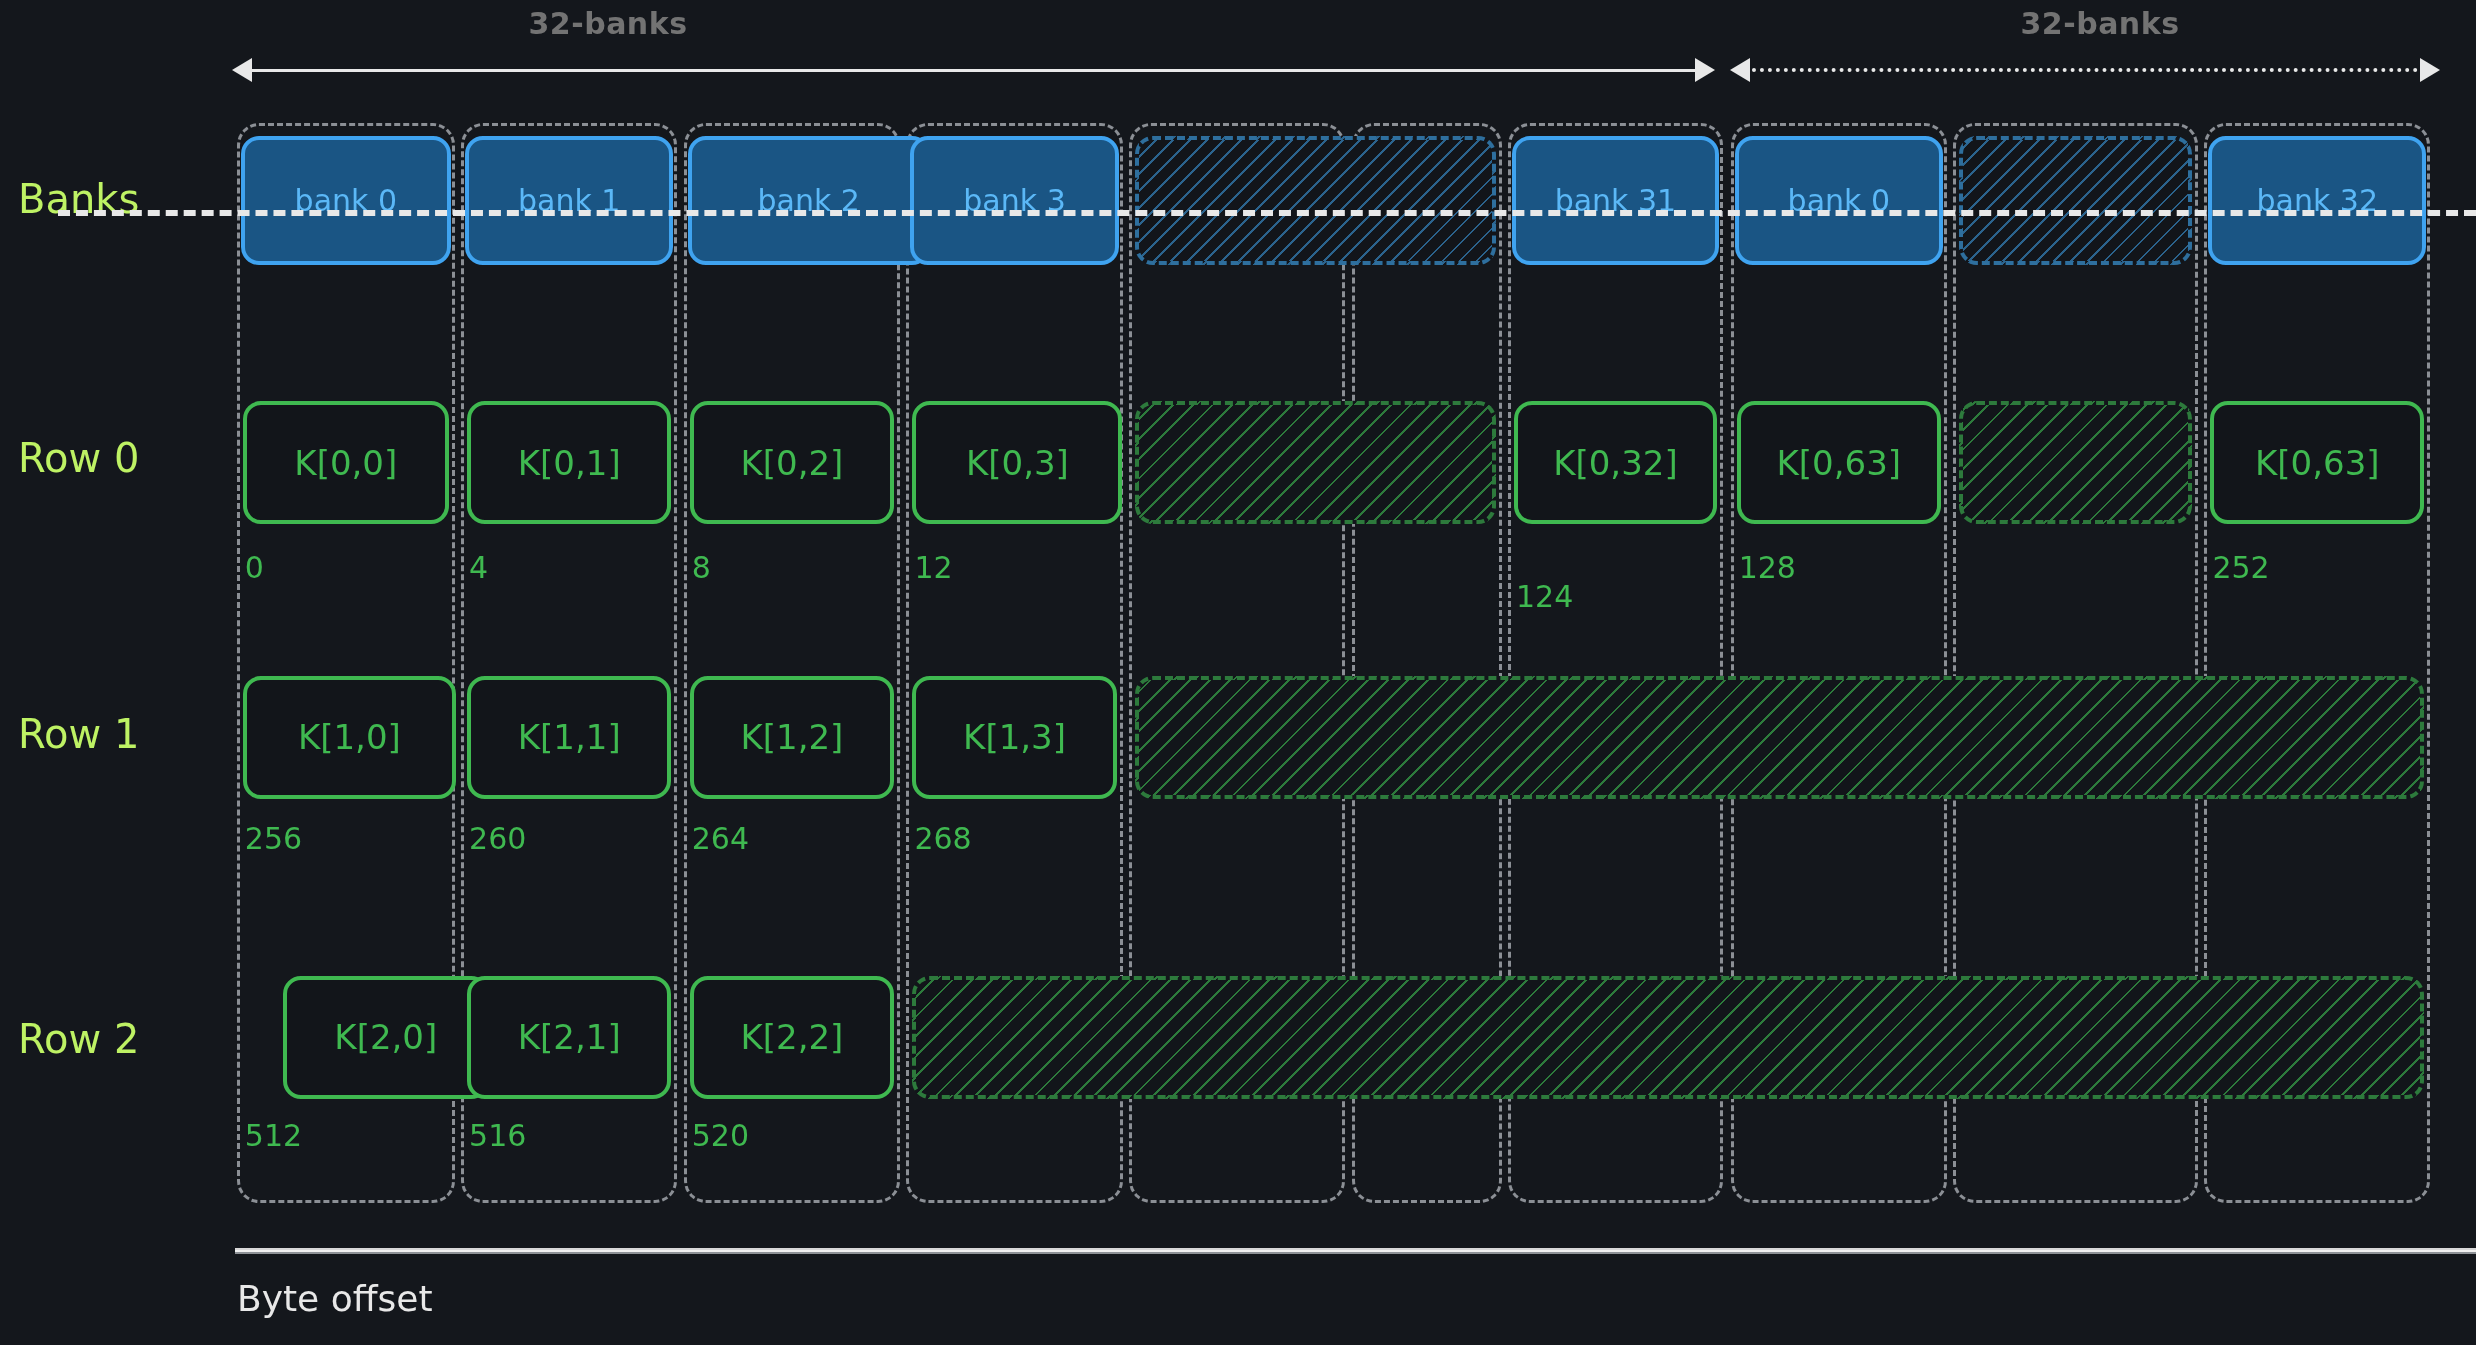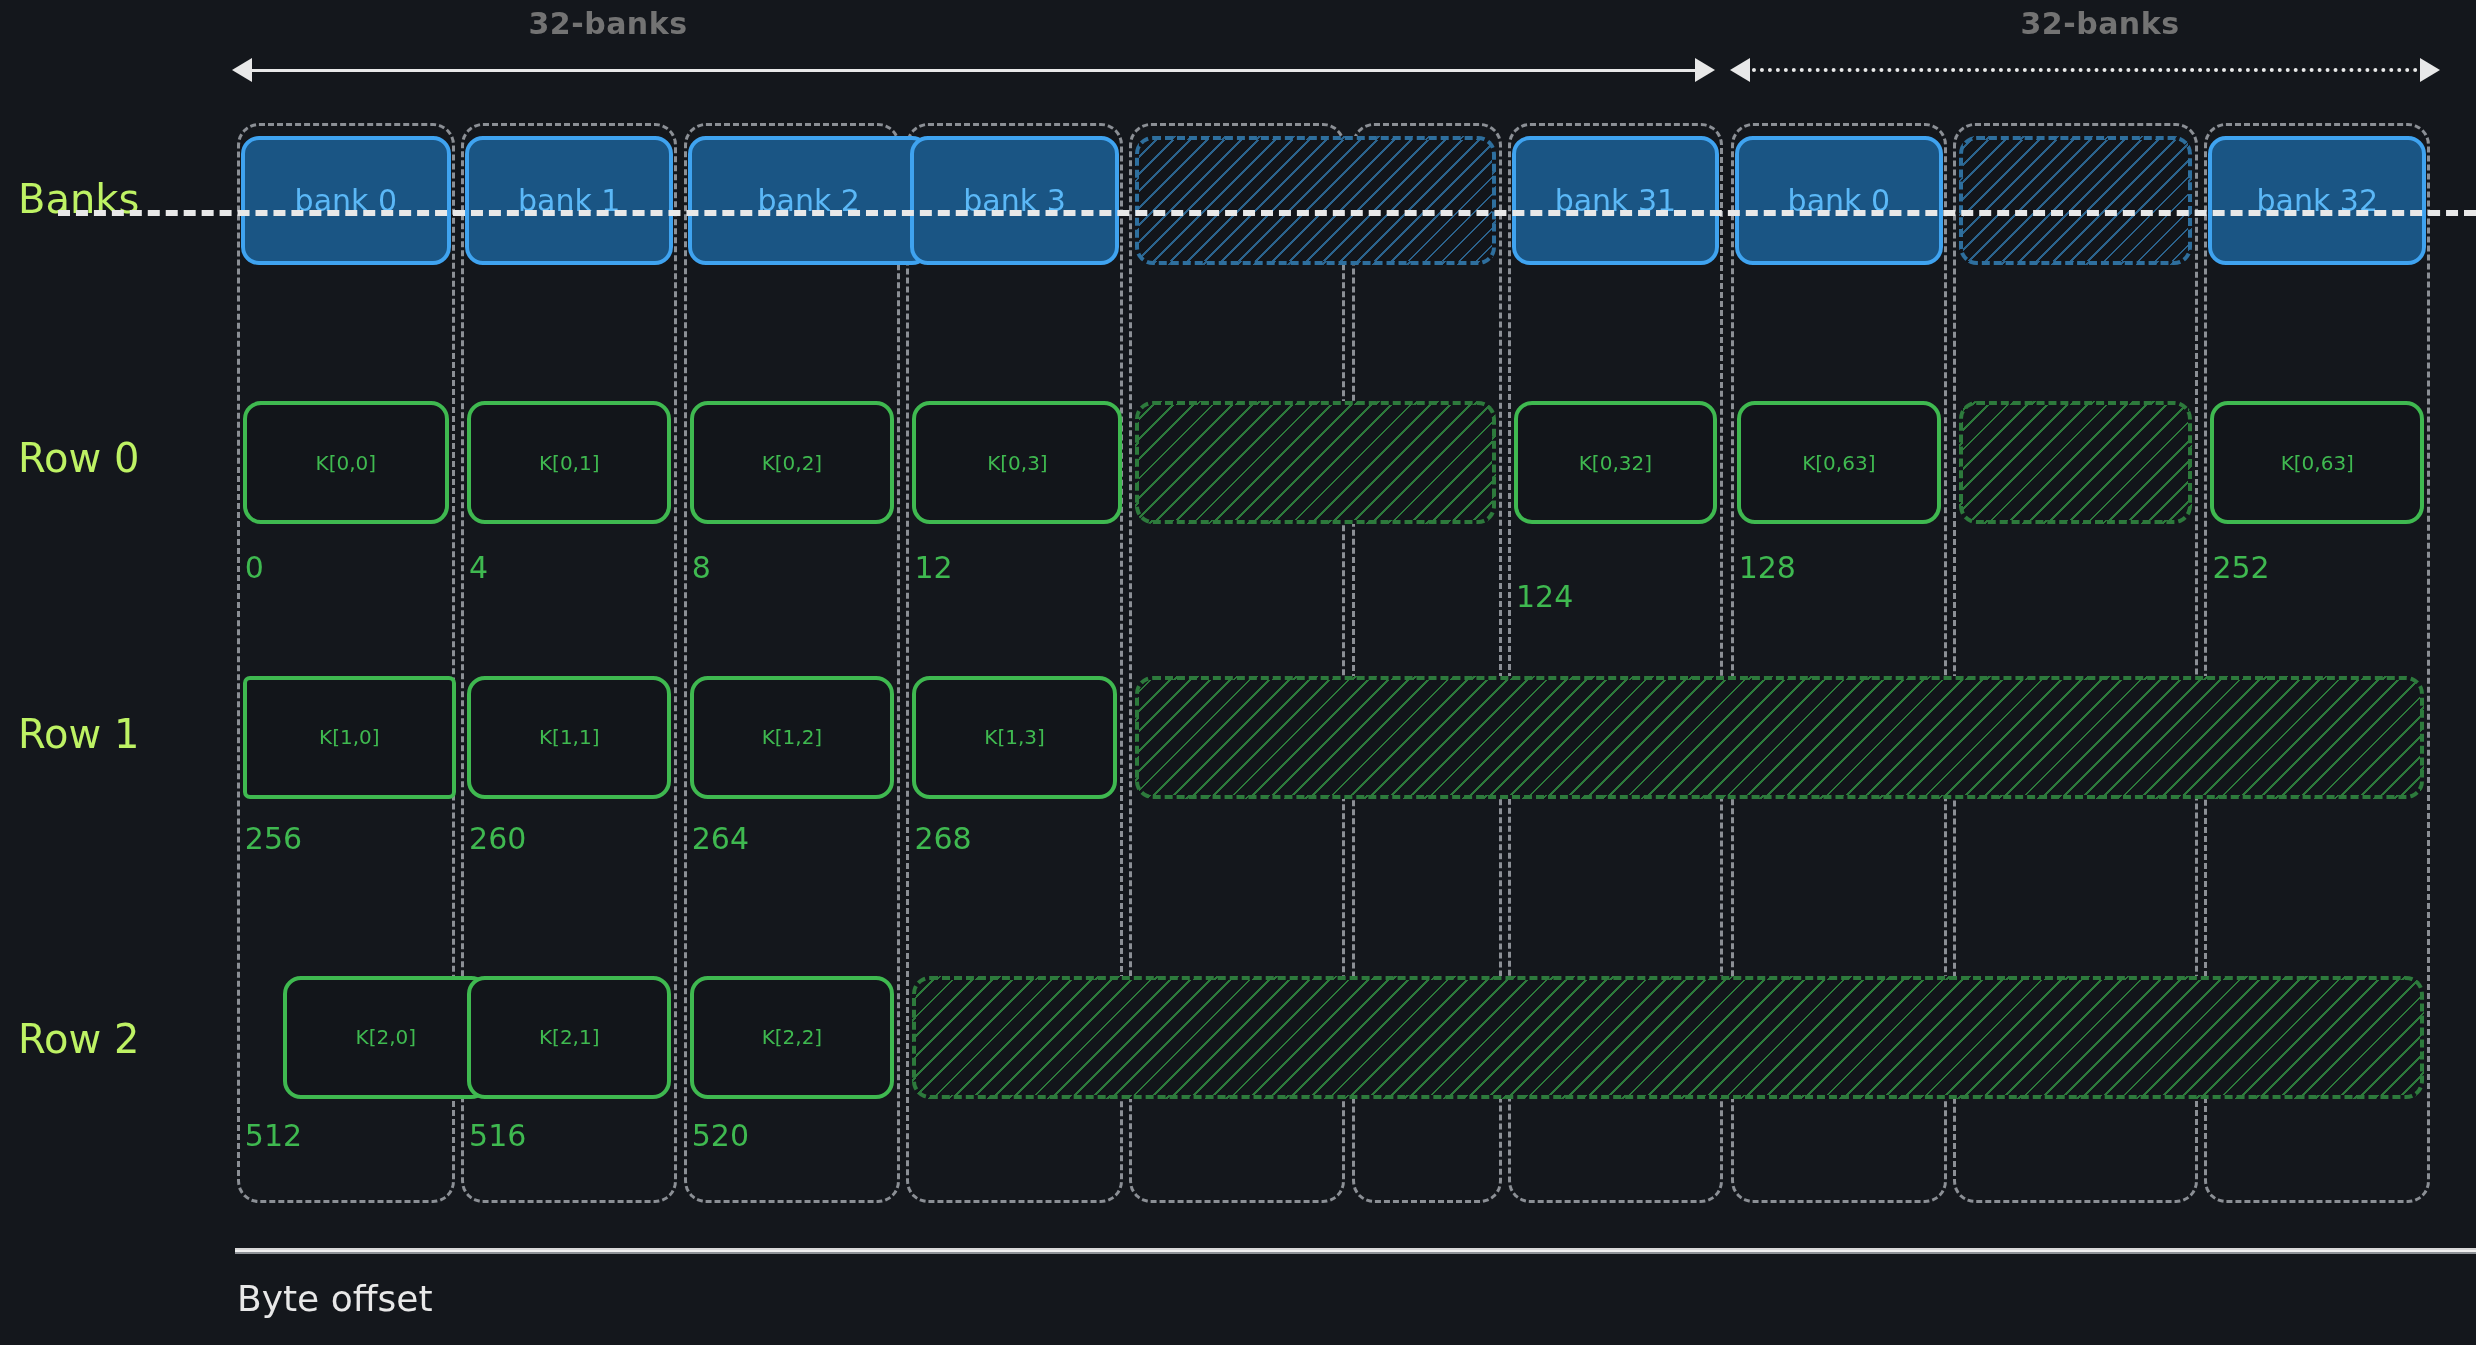--- a/index.html
+++ b/index.html
@@ -59,21 +59,21 @@
         -45deg, transparent 0 10px, #2b638d 10px 12px);
   }
 
   
   .k-cell {
     position:absolute;
     background:#12151a;
     border:4px solid #3fb950;
     border-radius:18px;
     display:flex; align-items:center; justify-content:center;
-    color:#3fb950; font-size:20px;
+    color:#3fb950; font-size:34px;
   }
   .k-ellipsis {
     position:absolute;
     border:4px dashed #2d7a3c;
     border-radius:18px;
     background-color:#12151a;
     background-image: repeating-linear-gradient(
         -45deg, transparent 0 12px, #2d7a3c 12px 14px);
   }
 
@@ -164,21 +164,21 @@
     <div class="offset-label sketch" style="left: 691.742px; top: 549.52px;">8</div>
     <div class="k-cell sketch" style="left: 912.393px; top: 401.087px; width: 210px; height: 123.168px;">K[0,3]</div>
     <div class="offset-label sketch" style="left: 914.393px; top: 549.52px;">12</div>
     <div class="k-cell sketch" style="left: 1514.02px; top: 401.087px; width: 202.755px; height: 123.168px;">K[0,32]</div>
     <div class="offset-label sketch" style="left: 1516.02px; top: 579px;">124</div>
     <div class="k-cell sketch" style="left: 1736.67px; top: 401.087px; width: 204.334px; height: 123.168px;">K[0,63]</div>
     <div class="offset-label sketch" style="left: 1738.67px; top: 549.52px;">128</div>
     <div class="k-cell sketch" style="left: 2210.4px; top: 401.087px; width: 213.809px; height: 123.168px;">K[0,63]</div>
     <div class="offset-label sketch" style="left: 2212.4px; top: 549.52px;">252</div>
     <div class="k-ellipsis" style="left: 1135.04px; top: 675.847px; width: 1289.16px; height: 123.168px;"></div>
-    <div class="k-cell sketch" style="left: 242.862px; top: 675.847px; width: 213px; height: 123.168px; border-radius: 7px;">K[1,0]</div>
+    <div class="k-cell sketch" style="left: 242.862px; top: 675.847px; width: 213px; height: 123.168px;">K[1,0]</div>
     <div class="offset-label sketch" style="left: 244.862px; top: 821.122px;">256</div>
     <div class="k-cell sketch" style="left: 467.092px; top: 675.847px; width: 204.334px; height: 123.168px;">K[1,1]</div>
     <div class="offset-label sketch" style="left: 469.092px; top: 821.122px;">260</div>
     <div class="k-cell sketch" style="left: 689.742px; top: 675.847px; width: 204.334px; height: 123.168px;">K[1,2]</div>
     <div class="offset-label sketch" style="left: 691.742px; top: 821.122px;">264</div>
     <div class="k-cell sketch" style="left: 912.393px; top: 675.847px; width: 204.334px; height: 123.168px;">K[1,3]</div>
     <div class="offset-label sketch" style="left: 914.393px; top: 821.122px;">268</div>
     <div class="k-ellipsis" style="left: 912.393px; top: 975.872px; width: 1511.81px; height: 123.168px;"></div>
     <div class="k-cell sketch" style="left: 242.862px; top: 975.872px; width: 205.913px; height: 123.168px; margin-left: 40px;">K[2,0]</div>
     <div class="offset-label sketch" style="left: 244.862px; top: 1117.99px;">512</div>

